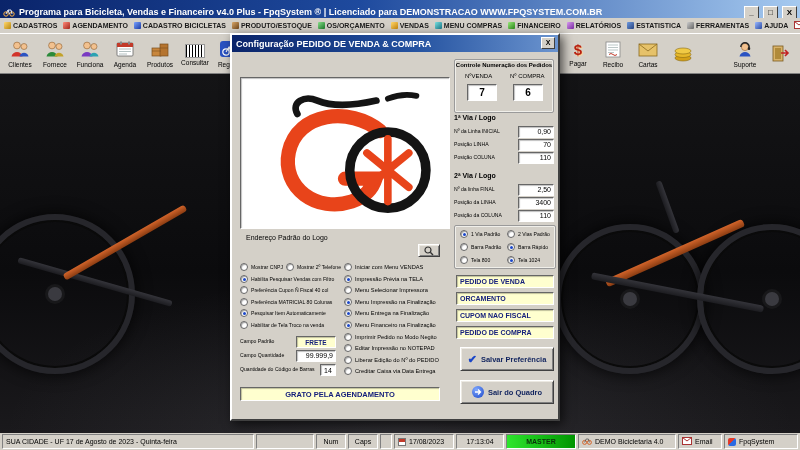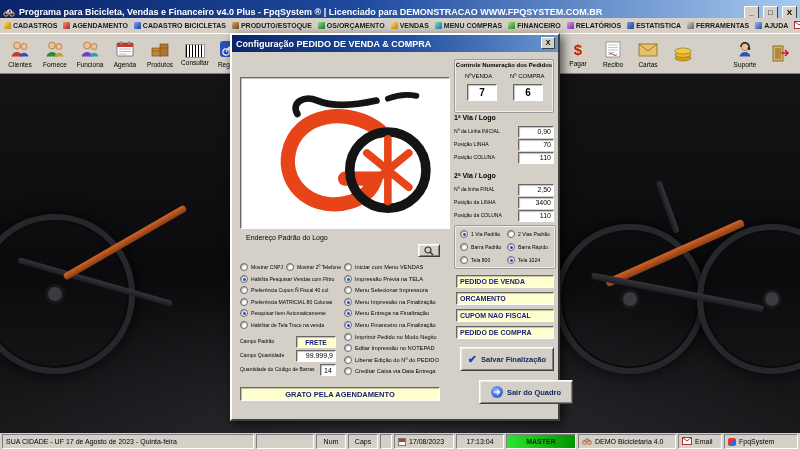--- a/index.html
+++ b/index.html
@@ -444,23 +444,23 @@
     <span class="lbl tight95">Creditar Caixa via Data Entrega</span>
   </div>
 
   <div class="abs sunken yellow navy" style="left:224px;top:240px;width:98px;height:13px;font-size:7px;line-height:12px;padding:0 3px;">PEDIDO DE VENDA</div>
   <div class="abs sunken yellow navy" style="left:224px;top:257px;width:98px;height:13px;font-size:7px;line-height:12px;padding:0 3px;">ORCAMENTO</div>
   <div class="abs sunken yellow navy" style="left:224px;top:274px;width:98px;height:13px;font-size:7px;line-height:12px;padding:0 3px;">CUPOM NAO FISCAL</div>
   <div class="abs sunken yellow navy" style="left:224px;top:291px;width:98px;height:13px;font-size:7px;line-height:12px;padding:0 3px;">PEDIDO DE COMPRA</div>
 
   <button class="abs raised dlg-btn" style="left:228px;top:312px;width:94px;height:24px;">
     <span class="check-glyph">✔</span>
-    <span>Salvar Finalização</span>
-  </button>
-  <button class="abs raised dlg-btn" style="left:228px;top:345px;width:94px;height:24px;margin-left:19px;">
+    <span>Salvar Preferência</span>
+  </button>
+  <button class="abs raised dlg-btn" style="left:228px;top:345px;width:94px;height:24px;">
     <span class="ball">
         <svg width="8" height="8">
           <path d="M1 4 h5 M4 1.5 L6.5 4 L4 6.5" stroke="#fff" stroke-width="1.3" fill="none"></path>
         </svg>
       </span>
     <span>Sair do Quadro</span>
   </button>
 </div>
 
 <div class="abs statusbar">

